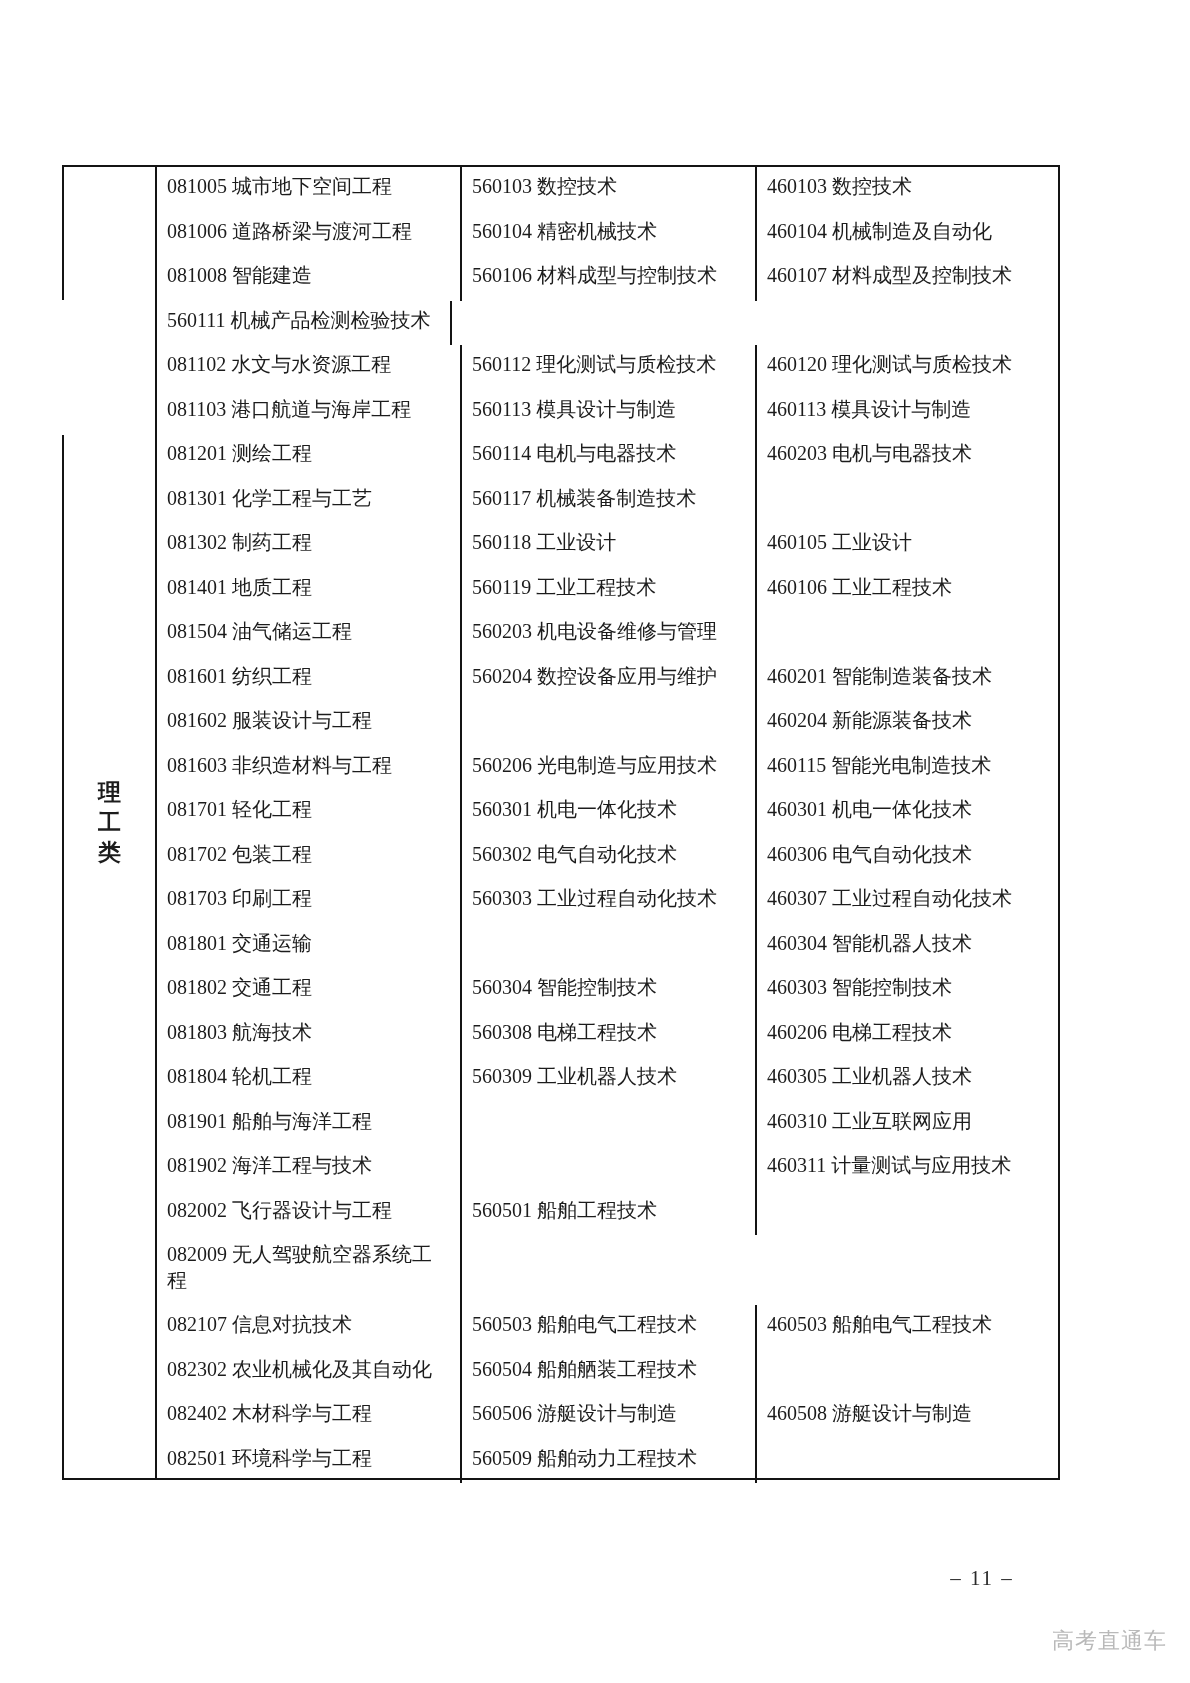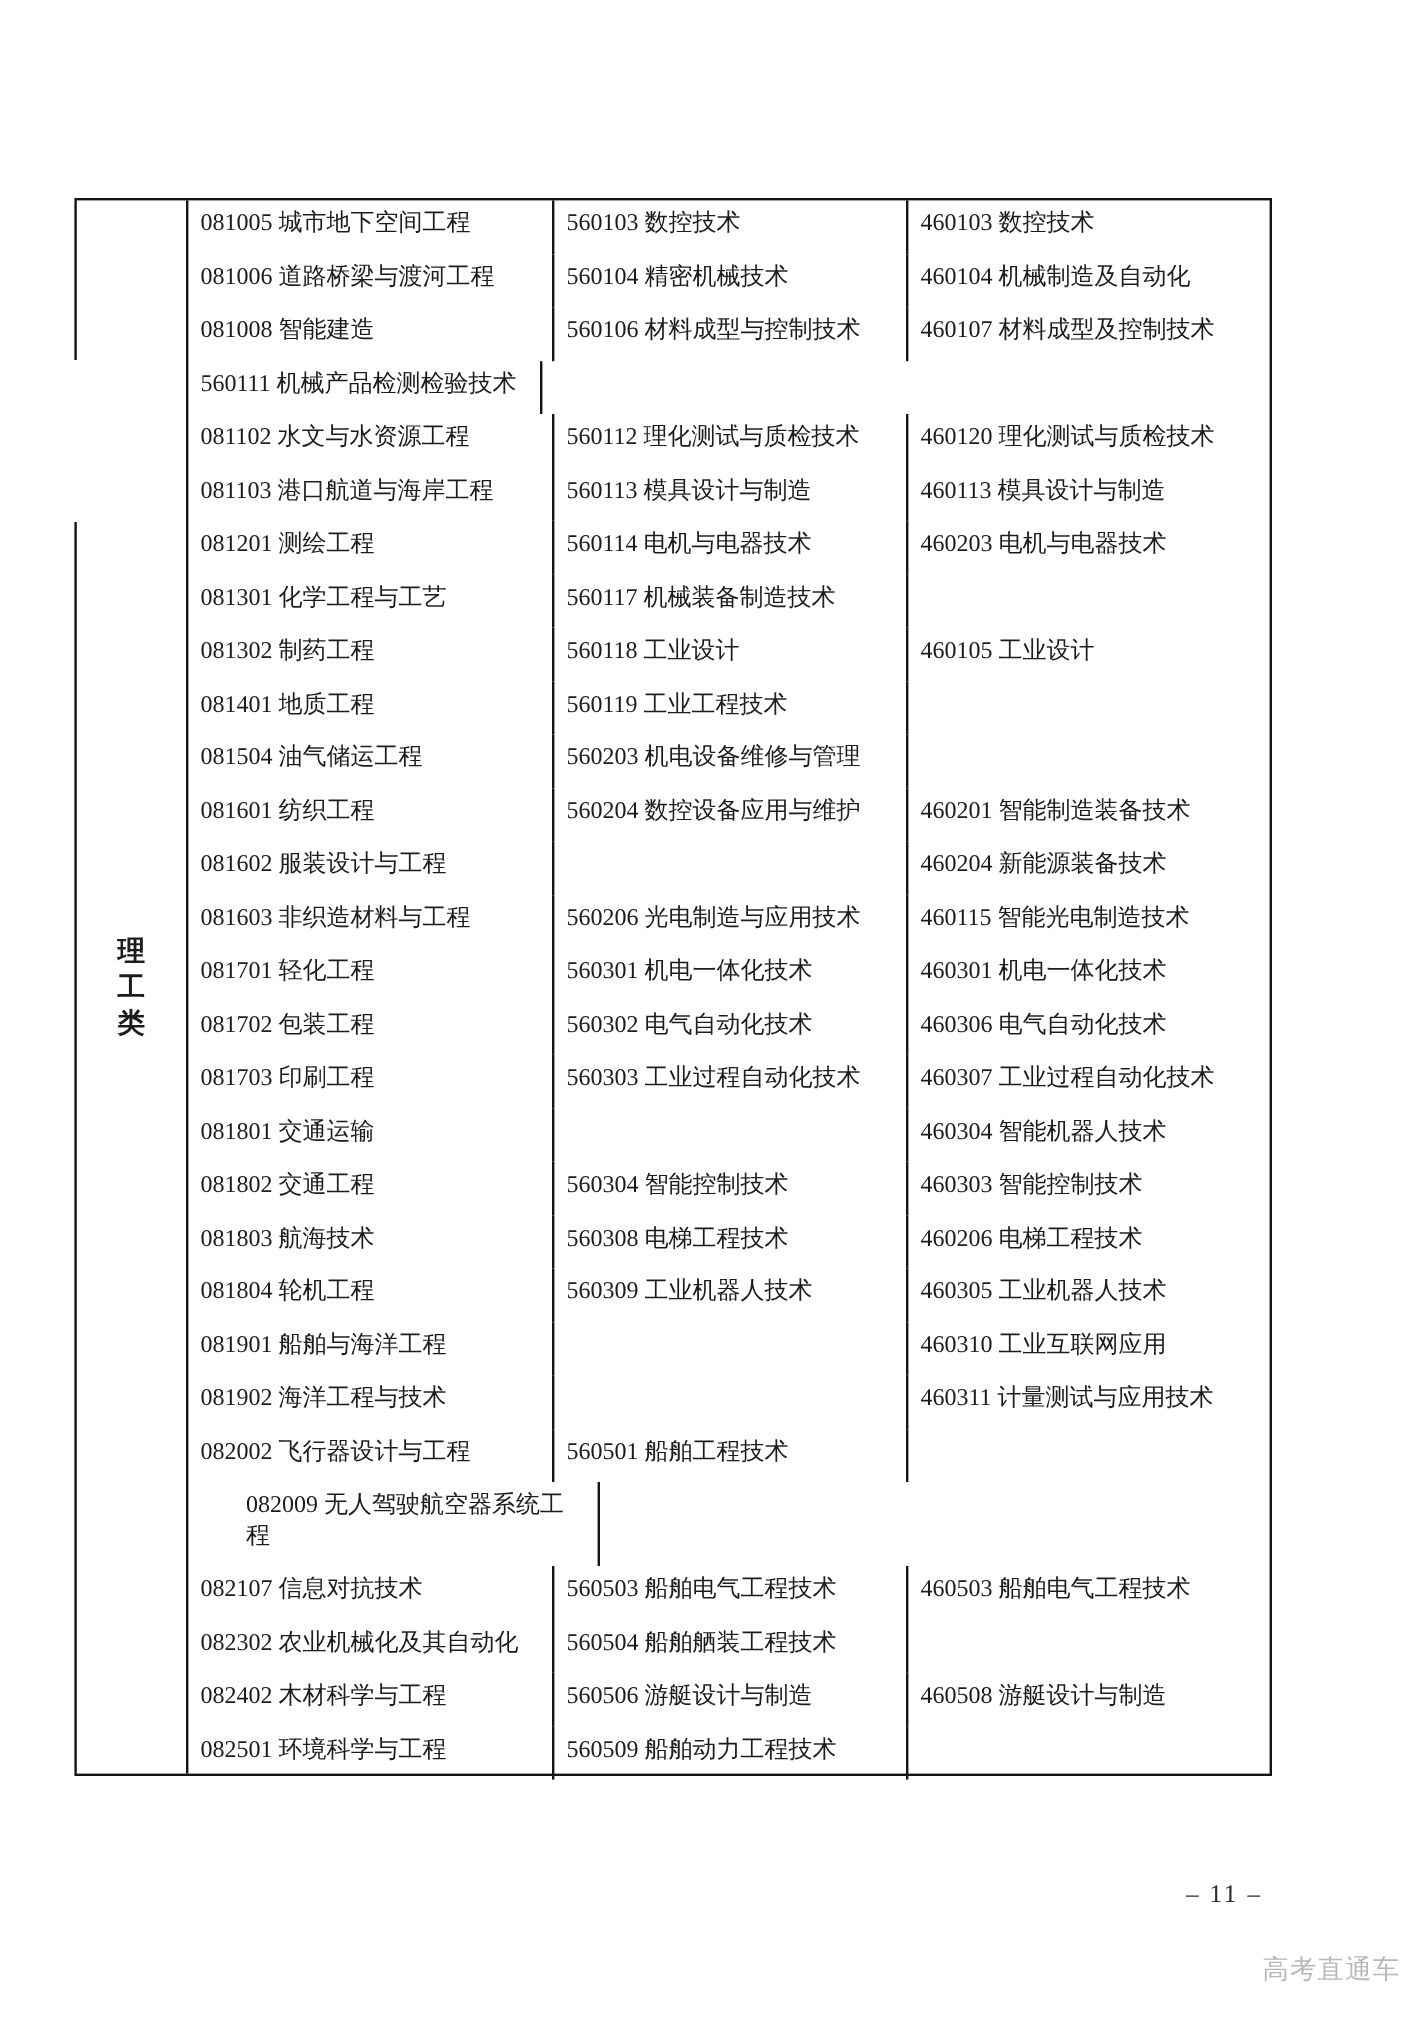--- a/index.html
+++ b/index.html
@@ -45,21 +45,20 @@
     flex-direction: column;
   }
   .trow {
     display: flex;
     height: 44.5px;
     flex: 0 0 auto;
     box-sizing: border-box;
   }
   .trow:nth-child(25) {
     height: 70px;
-    padding-left: 38px;
   }
   .cell {
     box-sizing: border-box;
     padding: 6px 0 0 10px;
     font-size: 20px;
     line-height: 26px;
     white-space: normal;
     overflow: hidden;
   }
   .c1 {
@@ -83,21 +82,21 @@
     top: 300px;
     width: 6px;
     height: 135px;
     background: #ffffff;
   }
   .page-number {
     position: absolute;
     left: 912px;
     top: 1566px;
     width: 140px;
-    text-align: right;
+    text-align: center;
     font-size: 21px;
     color: #2a2a2a;
     letter-spacing: 2px;
   }
   .watermark {
     position: absolute;
     right: 23px;
     top: 1626px;
     font-size: 22px;
     color: #b9b9b9;
@@ -163,20 +162,21 @@
 
   <div class="trow">
     <div class="cell c1">081302 制药工程</div>
     <div class="cell c2">560118 工业设计</div>
     <div class="cell c3">460105 工业设计</div>
   </div>
 
   <div class="trow">
     <div class="cell c1">081401 地质工程</div>
     <div class="cell c2">560119 工业工程技术</div>
+    <div class="cell c3">460106 工业工程技术</div>
   </div>
 
   <div class="trow">
     <div class="cell c1">081504 油气储运工程</div>
     <div class="cell c2">560203 机电设备维修与管理</div>
     <div class="cell c3"></div>
   </div>
 
   <div class="trow">
     <div class="cell c1">081601 纺织工程</div>

